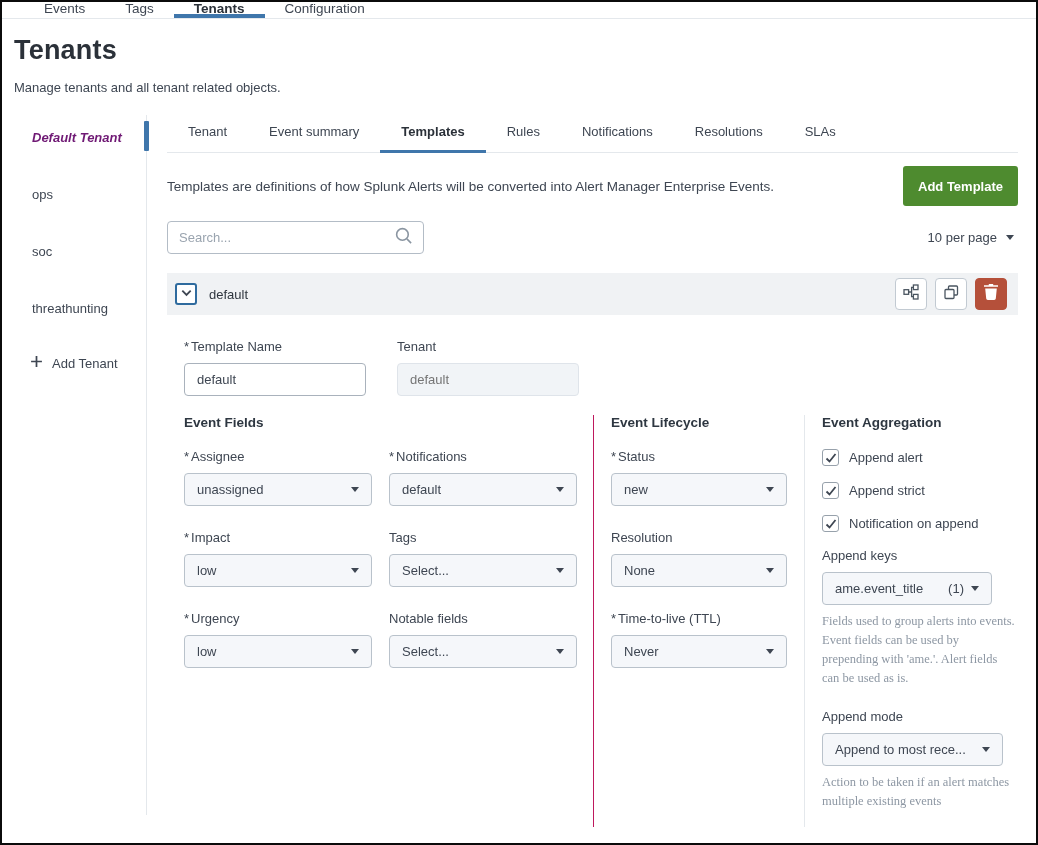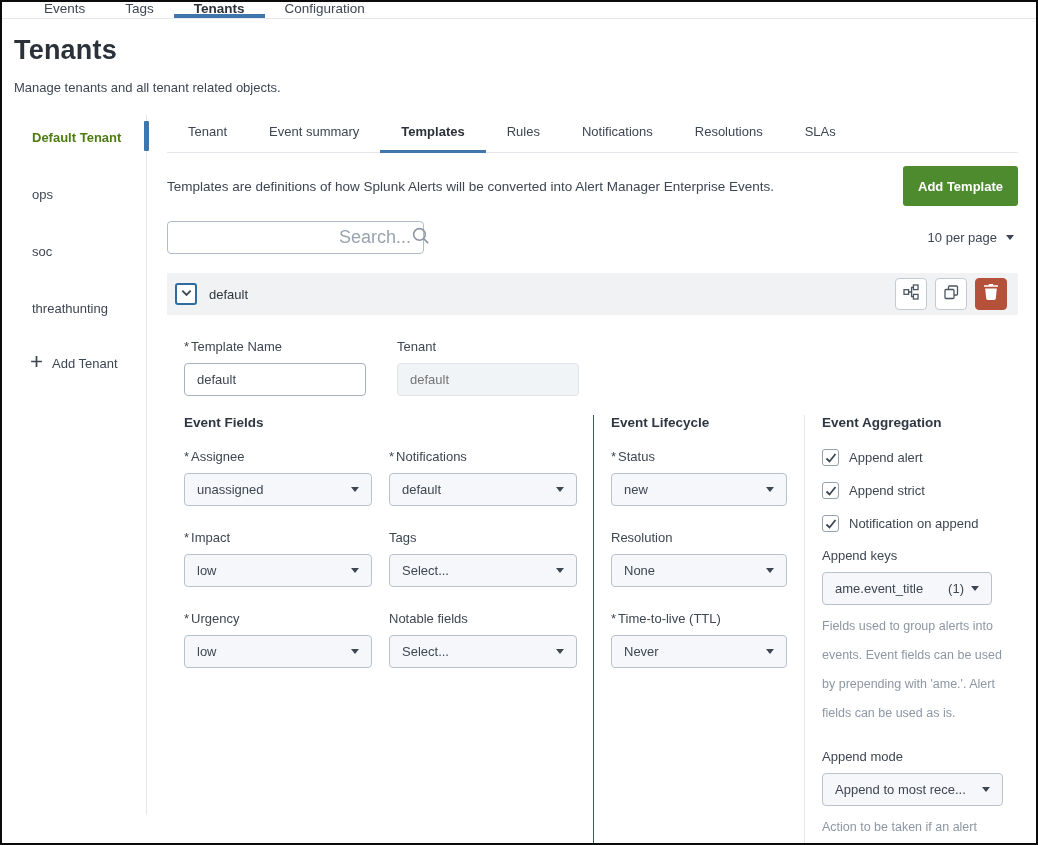--- a/index.html
+++ b/index.html
@@ -23,40 +23,40 @@
 
   
   .page-header { padding:16px 14px 0 12px; }
   .page-title { font-size:27px; font-weight:700; color:#2b3139; letter-spacing:0.2px; }
   .page-subtitle { margin-top:14px; font-size:13px; color:#3e4652; }
 
   
   .body-row { display:flex; margin-top:20px; align-items:stretch; }
   .sidebar { width:145px; flex-shrink:0; border-right:1px solid #e4e8ec; padding-top:2px; height:700px; }
   .side-item { position:relative; padding:13px 8px 13px 30px; font-size:13px; color:#3e4652; cursor:pointer; margin-bottom:16px; }
-  .side-item.active { font-weight:700; color:#4d7c0f; }
+  .side-item.active { font-weight:700; color:#701a75;font-style:italic; }
   .side-item.active .active-bar { position:absolute; right:-3px; top:4px; width:5px; height:30px; background:#3f76ab; border-radius:1px; }
   .side-add { display:flex; align-items:center; gap:9px; padding:10px 8px 10px 28px; font-size:13px; color:#3e4652; cursor:pointer; }
 
   .content { flex:1; padding:0 18px 0 20px; min-width:0; }
 
   
   .tabs { display:flex; border-bottom:1px solid #e4e8ec; }
   .tab { padding:9px 21px 11px; font-size:13px; color:#3e4652; cursor:pointer; border-bottom:3px solid transparent; margin-bottom:-1px; }
   .tab.active { font-weight:700; color:#2b3139; border-bottom-color:#3f76ab; }
 
   
   .desc-row { display:flex; align-items:center; justify-content:space-between; margin-top:13px; }
   .desc-text { font-size:13.5px; color:#3e4652; }
   .btn-green { background:#4e8b2f; color:#fff; font-weight:700; font-size:13px; border:none; border-radius:3px; height:40px; padding:0 15px; cursor:pointer; font-family:inherit; }
 
   
   .search-row { display:flex; align-items:center; justify-content:space-between; margin-top:15px; }
   .search-box { display:flex; align-items:center; width:257px; height:33px; border:1px solid #b3bcc6; border-radius:4px; background:#fff; padding:0 10px 0 11px; }
-  .search-box input { border:none; outline:none; flex:1; font-size:18px; color:#be185d; font-family:inherit; background:transparent;text-align:right; }
+  .search-box input { border:none; outline:none; flex:1; font-size:13px; color:#be185d; font-family:inherit; background:transparent; }
   .search-box input::placeholder { color:#9aa4af; }
   .per-page { display:flex; align-items:center; gap:9px; font-size:13px; color:#3e4652; cursor:pointer; padding-right:4px;justify-content:space-between; }
 
   .caret { width:0; height:0; border-left:4.5px solid transparent; border-right:4.5px solid transparent; border-top:5px solid #3e4652; display:inline-block; }
 
   
   .tpl-row { margin-top:19px; height:42px; background:#f0f2f4; display:flex; align-items:center; padding:0 11px 0 8px; }
   .expander { width:22px; height:22px; border:2px solid #2f6b9e; border-radius:3px; background:#fff; display:flex; align-items:center; justify-content:center; cursor:pointer; flex-shrink:0; }
   .tpl-name { margin-left:12px; font-size:13px; color:#2f363f; }
   .tpl-spacer { flex:1; }
@@ -80,21 +80,21 @@
   .fielditem { margin-bottom:24px; }
   .dd { display:flex; align-items:center; justify-content:space-between; height:33px; background:#f5f7fa; border:1px solid #b9c2cb; border-radius:4px; padding:0 12px; font-size:13px; color:#3e4652; cursor:pointer; }
   .dd .ddval { overflow:hidden; text-overflow:ellipsis; white-space:nowrap; }
   .dd .ddright { display:flex; align-items:center; gap:7px; }
 
   .cb-row { display:flex; align-items:center; margin-bottom:16px; cursor:pointer; }
   .cb { width:17px; height:17px; border:1px solid #97a1ab; border-radius:3px; background:#fff; display:flex; align-items:center; justify-content:center; margin-right:10px; flex-shrink:0; }
   .cb-label { font-size:13px; color:#3e4652; }
 
   .agg-label { font-size:13px; color:#3e4652; margin:4px 0 9px; }
-  .help { font-size:12.5px; color:#8d97a3; line-height:29px; margin-top:7px; }
+  .help { font-size:12.5px; color:#8d97a3; line-height:19px; margin-top:7px;font-family:Liberation Serif, serif; }
   .dd-keys { width:170px; }
   .dd-mode { width:181px; }
   .mt21 { margin-top:21px; }
 </style>
 </head>
 <body>
 
 <div class="frame">
 
   <div class="topnav">

